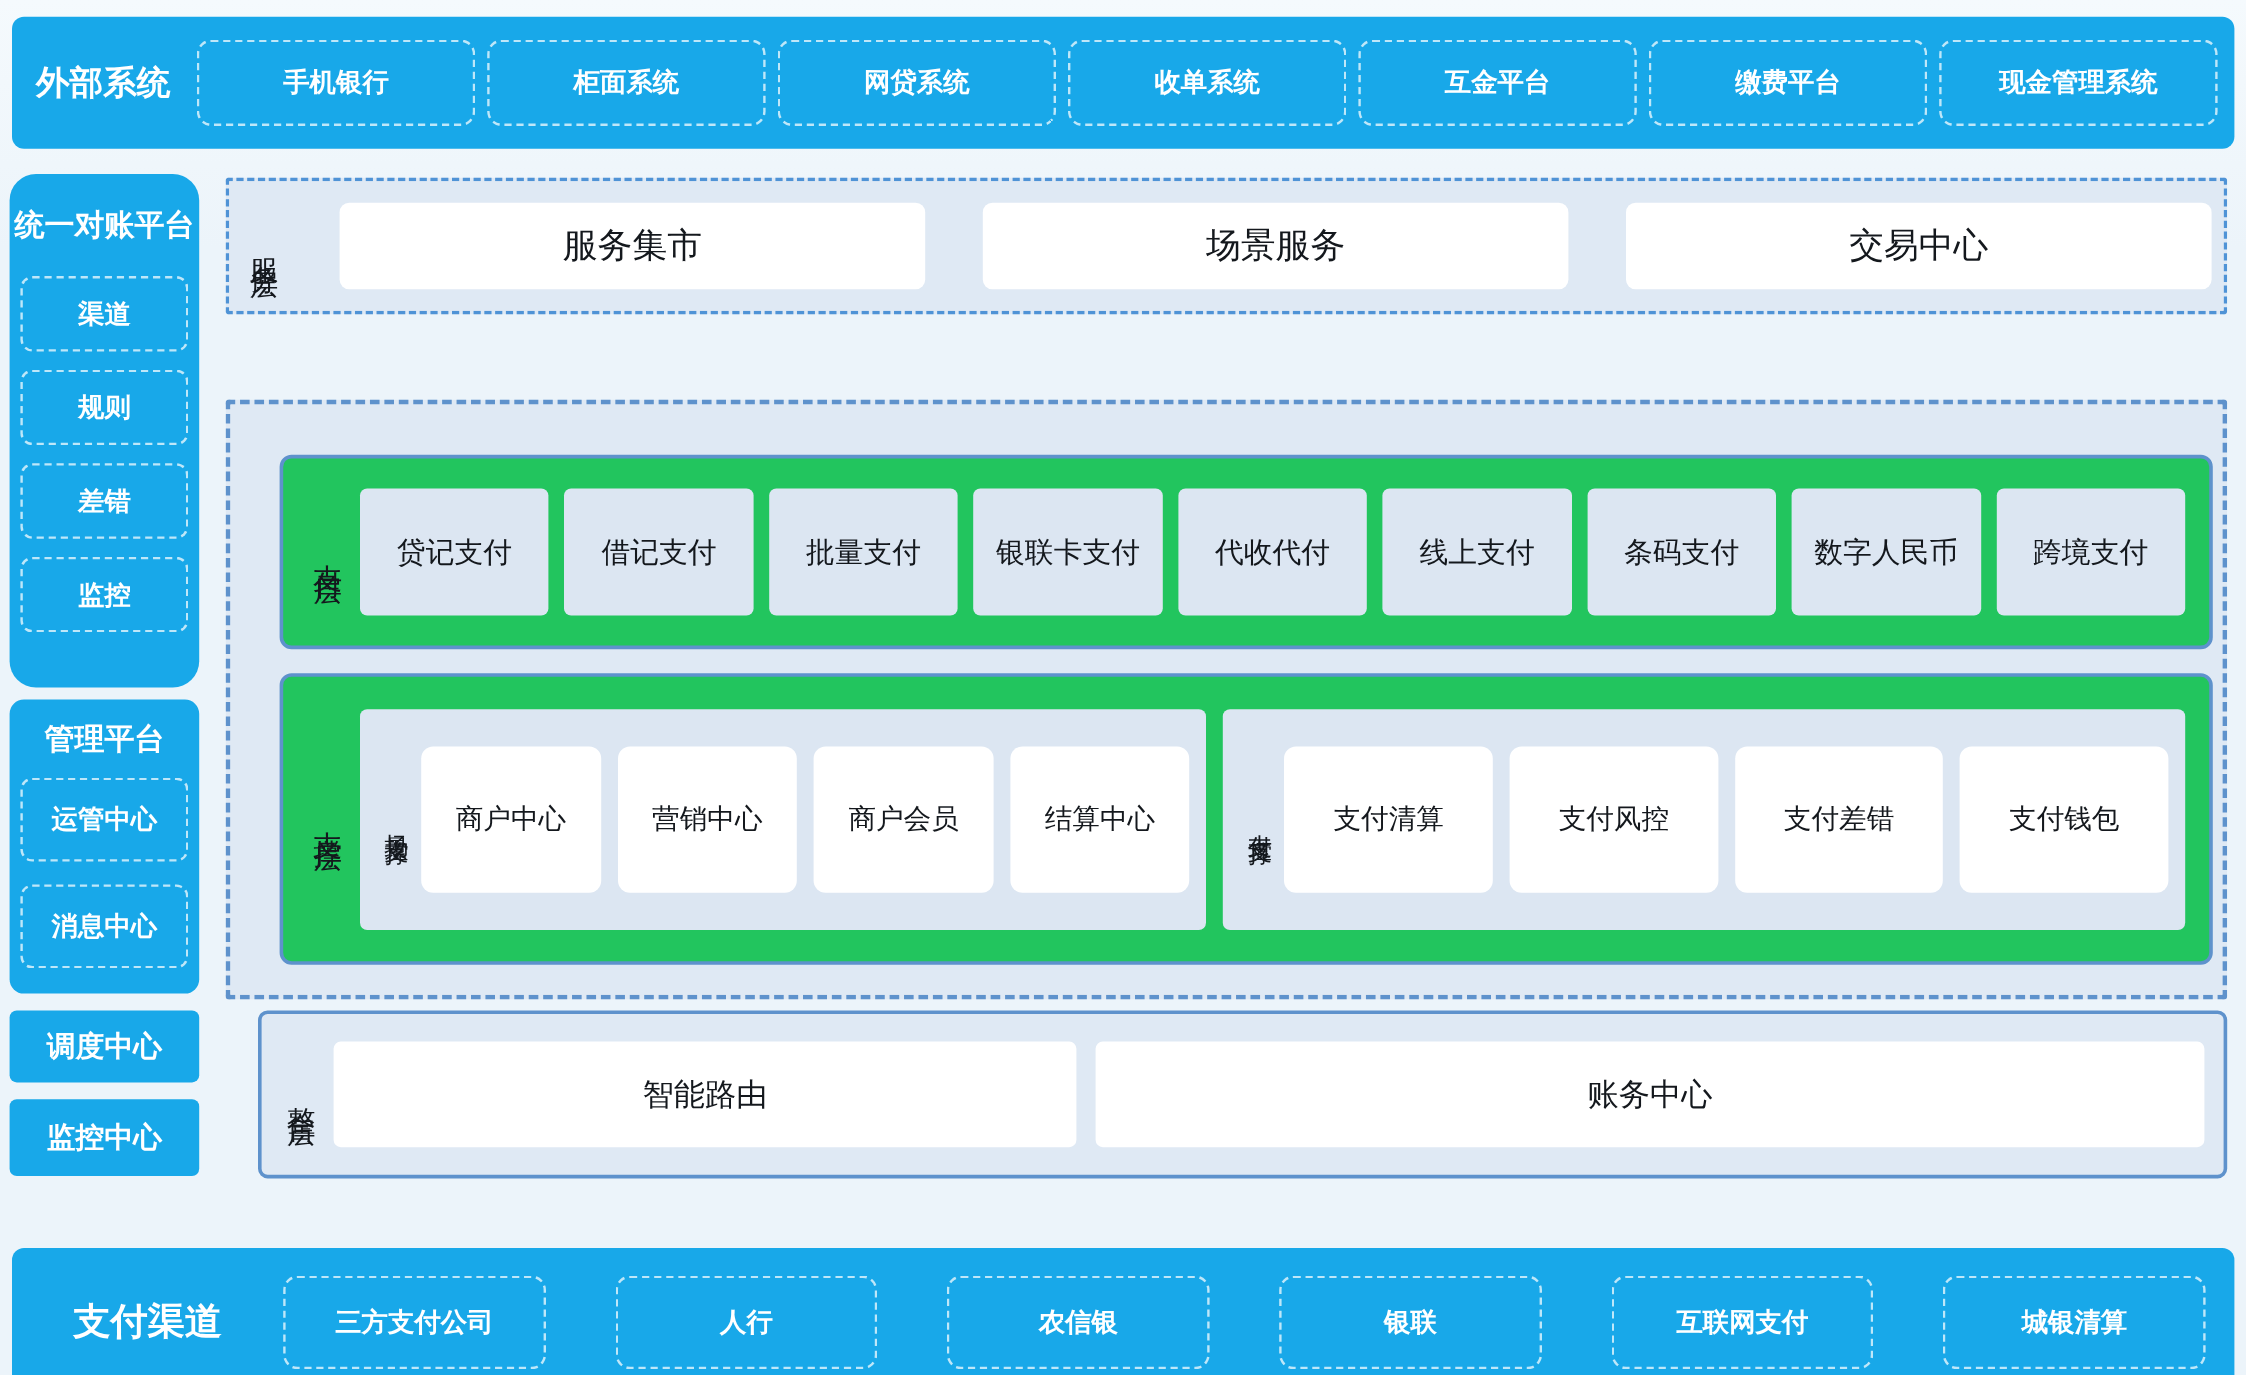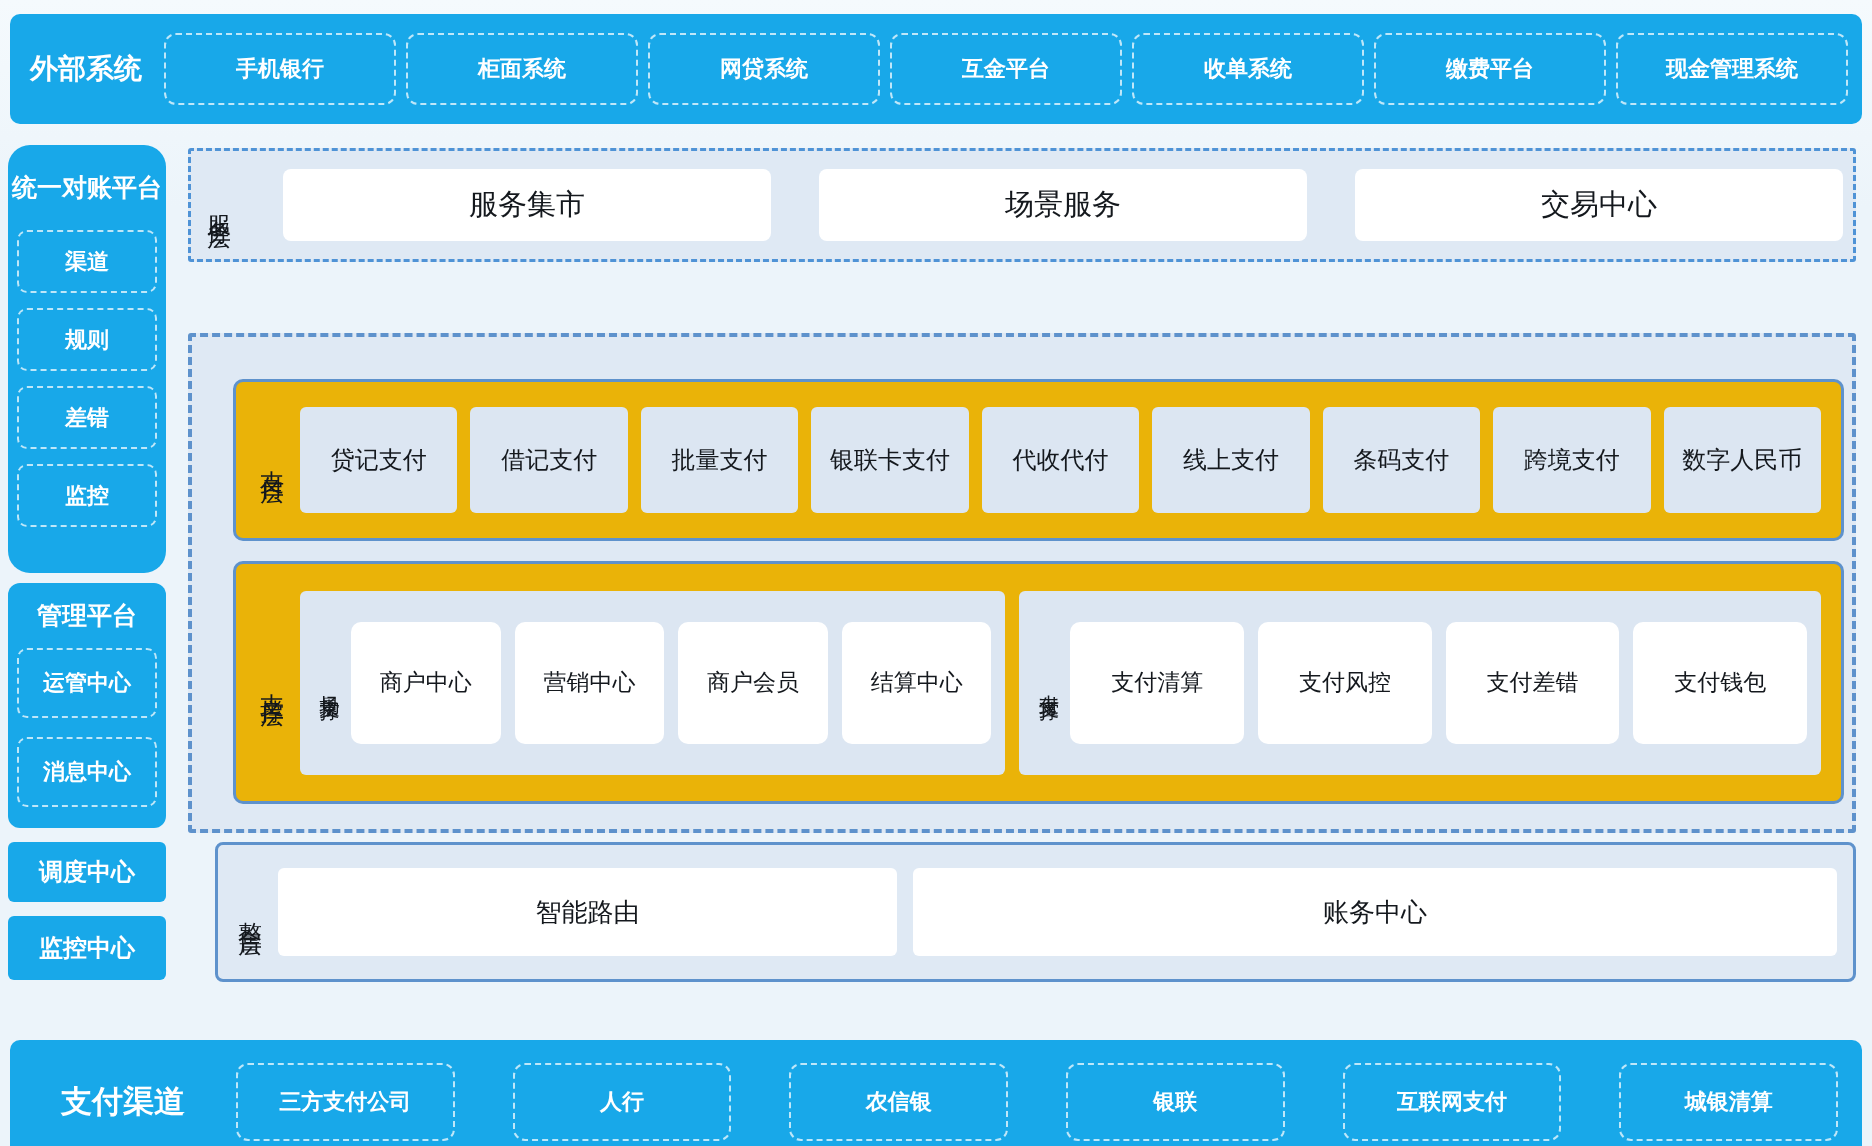--- a/index.html
+++ b/index.html
@@ -78,21 +78,21 @@
     display:flex;align-items:center;padding-left:16px;
   }
   .service-items{flex:1;display:flex;gap:48px;margin:0 10px 0 52px;}
   .service-items .white-box{flex:1;height:72px;font-size:29px;}
   
   .core-dashed{
     margin-top:71px;height:500px;box-sizing:border-box;
     background:#dfe9f4;border:4px dashed #5e92cc;border-radius:3px;
   }
   .solid-box{
-    background:#eab308;border:3px solid #5e92cc;border-radius:10px;
+    background:#22c55e;border:3px solid #5e92cc;border-radius:10px;
     display:flex;align-items:center;box-sizing:border-box;
   }
   .payment-box{margin:42px 8px 0 41px;height:162px;}
   .payment-box .vlabel{margin:0 16px 0 24px;}
   .pay-items{flex:1;display:flex;gap:13px;margin-right:20px;}
   .pay-items .item{
     flex:1;height:106px;background:#dce6f2;border-radius:6px;
     display:flex;align-items:center;justify-content:center;
     font-size:24px;color:#14181d;
   }
@@ -138,22 +138,22 @@
 <body>
 
 <div class="page">
 
   <div class="topbar blue">
     <div class="bar-title">外部系统</div>
     <div class="bar-items">
       <div class="chip">手机银行</div>
       <div class="chip">柜面系统</div>
       <div class="chip">网贷系统</div>
+      <div class="chip">收单系统</div>
       <div class="chip">互金平台</div>
-      <div class="chip">收单系统</div>
       <div class="chip">缴费平台</div>
       <div class="chip">现金管理系统</div>
     </div>
   </div>
 
   <aside class="sidebar">
     <section class="side-panel panel-1 blue">
       <div class="side-title">统一对账平台</div>
       <div class="side-chip">渠道</div>
       <div class="side-chip">规则</div>
@@ -185,22 +185,22 @@
       <div class="solid-box payment-box">
         <div class="vlabel">支付层</div>
         <div class="pay-items">
           <div class="item">贷记支付</div>
           <div class="item">借记支付</div>
           <div class="item">批量支付</div>
           <div class="item">银联卡支付</div>
           <div class="item">代收代付</div>
           <div class="item">线上支付</div>
           <div class="item">条码支付</div>
+          <div class="item">数字人民币</div>
           <div class="item">跨境支付</div>
-          <div class="item">数字人民币</div>
         </div>
       </div>
 
       <div class="solid-box support-box">
         <div class="vlabel">支撑层</div>
         <div class="groups">
           <div class="group group-scene">
             <div class="gvlabel">场景支撑</div>
             <div class="gitems">
               <div class="white-box">商户中心</div>

